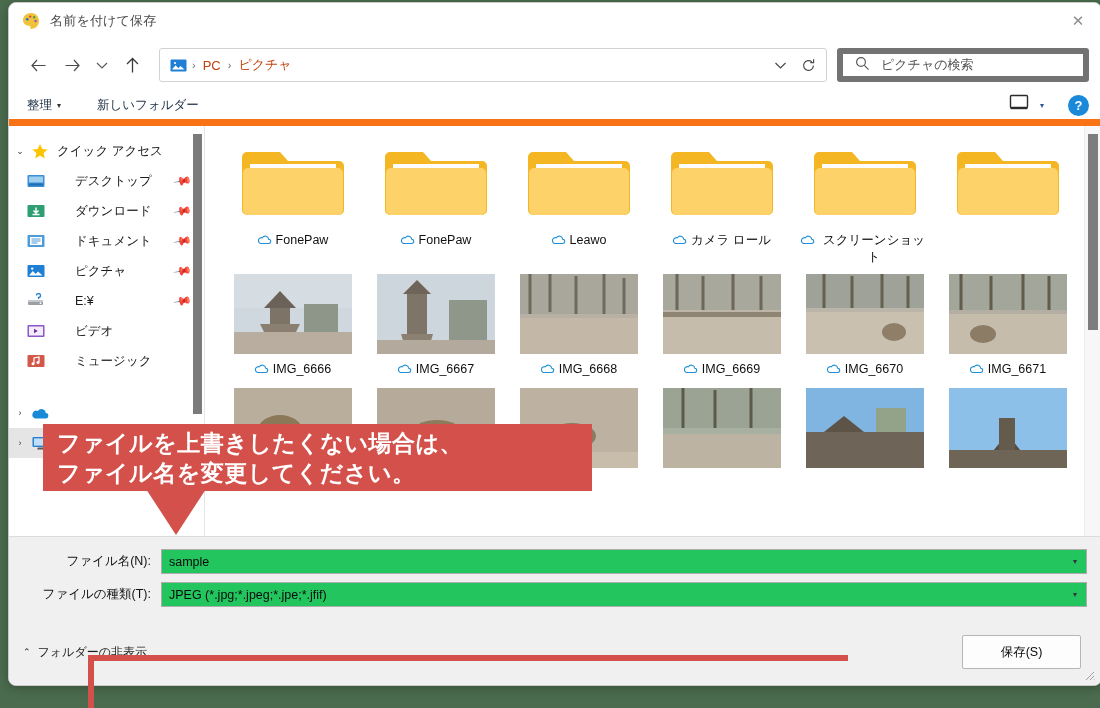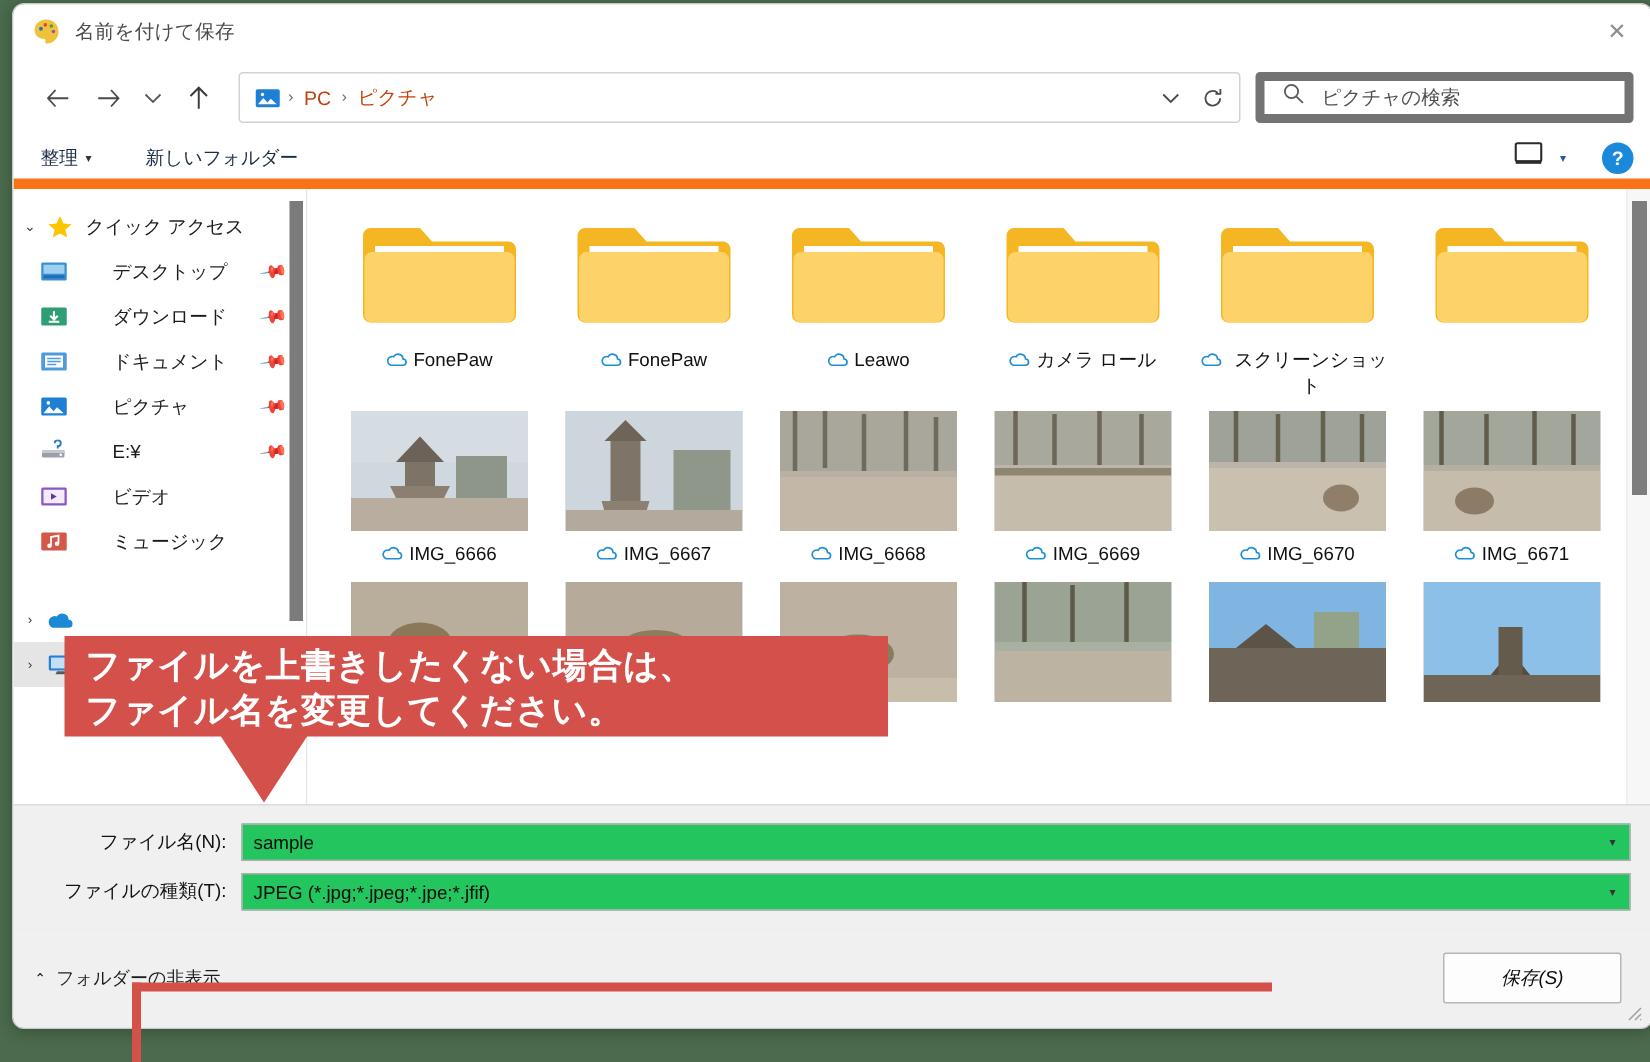--- a/index.html
+++ b/index.html
@@ -270,21 +270,20 @@
   .hide-caret { font-size: 9px; margin-right: 7px; color: #111; }
   .footer-spacer { flex: 1 1 auto; }
   .btn {
     width: 117px; height: 32px;
     background: #fdfdfd;
     border: 1px solid #b6b6b6;
     border-radius: 2px;
     display: flex; align-items: center; justify-content: center;
     font-size: 12.5px; color: #0a0a0a;
     margin-left: 18px;
-    font-style: italic;
   }
   .resize-grip {
     position: absolute; right: 6px; bottom: 4px;
     width: 10px; height: 10px;
     color: #9c9c9c; font-size: 9px;
   }
 
   
   .annot-banner {
     position: absolute;

